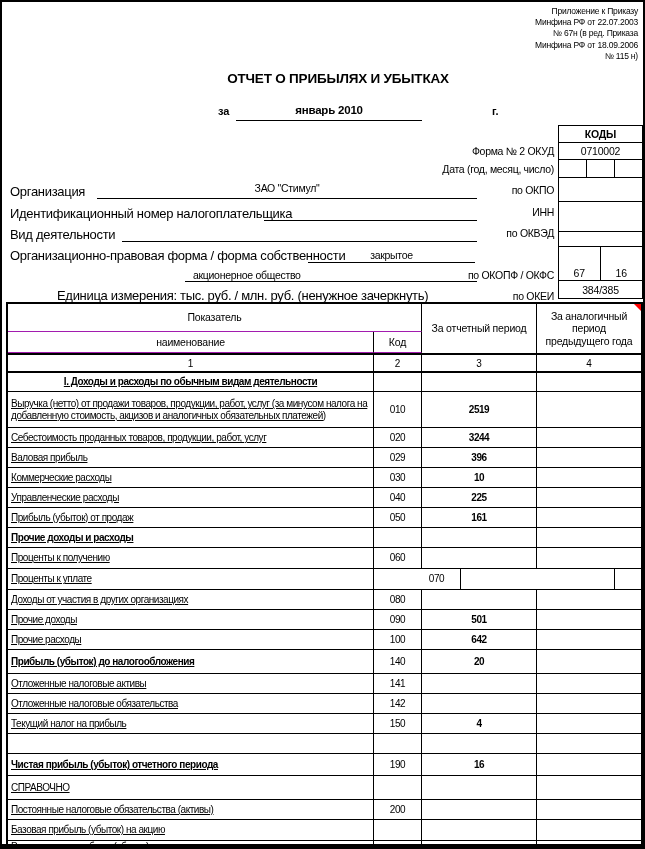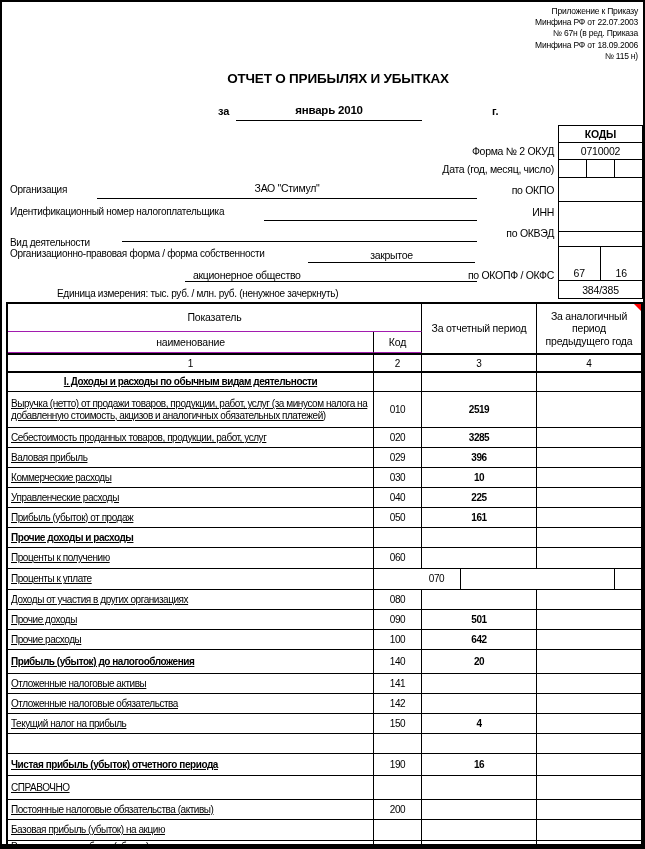--- a/index.html
+++ b/index.html
@@ -14,21 +14,21 @@
   
   .note{top:4px; right:5px; text-align:right; font-size:8.5px; line-height:1.32; letter-spacing:-0.2px;}
   
   .title{top:69px; left:30px; width:612px; text-align:center; font-weight:bold; font-size:13.5px; letter-spacing:-0.2px;}
   
   .period-prefix{top:103px; left:216px; font-size:11px; font-weight:bold;}
   .period-field{top:91px; left:234px; width:186px; height:27px; border-bottom:1px solid #000;
     text-align:center; font-weight:bold; font-size:11.5px; line-height:34px; letter-spacing:-0.2px;}
   .period-suffix{top:103px; left:490px; font-size:11px; font-weight:bold;}
   
-  .flabel{font-size:10px; letter-spacing:-0.3px; white-space:nowrap;}
+  .flabel{font-size:13px; letter-spacing:-0.3px; white-space:nowrap;}
   .rlabel{left:250px; width:302px; text-align:right; font-size:10.5px; letter-spacing:-0.3px; white-space:nowrap;}
   .uline{border-bottom:1px solid #000;}
   .fvalue{font-size:10.5px; letter-spacing:-0.3px; text-align:center;}
   
   .codes-box{left:556px; top:123px; width:85px; box-sizing:border-box; border:1px solid #000; font-size:10.5px;}
   .cb-row{box-sizing:border-box; border-bottom:1px solid #000; display:flex; align-items:center; justify-content:center; letter-spacing:-0.2px;}
   .cb-kody{height:17px; font-weight:bold;}
   .cb-okud{height:17px;}
   .cb-date{height:18px; padding:0;}
   .cb-date .dcell{box-sizing:border-box; height:100%; flex:1; border-right:1px solid #000;}
@@ -93,31 +93,32 @@
   <div class="abs rlabel" style="top:161px;">Дата (год, месяц, число)</div>
 
   <div class="abs flabel" style="top:182px; left:8px;">Организация</div>
   <div class="abs uline fvalue" style="top:170px; left:95px; width:380px; height:26px; line-height:32px;">ЗАО "Стимул"</div>
   <div class="abs rlabel" style="top:182px;">по ОКПО</div>
 
   <div class="abs flabel" style="top:204px; left:8px;">Идентификационный номер налогоплательщика</div>
   <div class="abs uline" style="top:192px; left:262px; width:213px; height:26px;"></div>
   <div class="abs rlabel" style="top:204px;">ИНН</div>
 
-  <div class="abs flabel" style="top:235px; left:8px;">Вид деятельности</div>
+  <div class="abs flabel" style="top:225px; left:8px;">Вид деятельности</div>
   <div class="abs uline" style="top:213px; left:120px; width:355px; height:26px;"></div>
   <div class="abs rlabel" style="top:225px;">по ОКВЭД</div>
 
   <div class="abs flabel" style="top:246px; left:8px;">Организационно-правовая форма / форма собственности</div>
   <div class="abs uline fvalue" style="top:234px; left:306px; width:167px; height:26px; line-height:38px;">закрытое</div>
   <div class="abs uline fvalue" style="top:255px; left:183px; width:292px; height:25px; line-height:36px; text-align:left; padding-left:8px; box-sizing:border-box;">акционерное общество</div>
   <div class="abs rlabel" style="top:267px;">по ОКОПФ / ОКФС</div>
 
   <div class="abs flabel" style="top:286px; left:8px;padding-left:47px;">Единица измерения: тыс. руб. / млн. руб. (ненужное зачеркнуть)</div>
   <div class="abs uline" style="top:276px; left:373px; width:102px; height:25px;"></div>
+  <div class="abs rlabel" style="top:288px;">по ОКЕИ</div>
 
   <div class="abs codes-box">
     <div class="cb-row cb-kody">КОДЫ</div>
     <div class="cb-row cb-okud">0710002</div>
     <div class="cb-row cb-date">
       <div class="dcell"></div>
       <div class="dcell"></div>
       <div class="dcell"></div>
     </div>
     <div class="cb-row cb-okpo"></div>
@@ -156,21 +157,21 @@
         </div>
         <div class="trow" style="height: 36px;">
           <div class="cell-name">Выручка (нетто) от продажи товаров, продукции, работ, услуг (за минусом налога на добавленную стоимость, акцизов и аналогичных обязательных платежей)</div>
           <div class="cell-code">010</div>
           <div class="cell-v">2519</div>
           <div class="cell-v cell-last"></div>
         </div>
         <div class="trow" style="height: 20px;">
           <div class="cell-name">Себестоимость проданных товаров, продукции, работ, услуг</div>
           <div class="cell-code">020</div>
-          <div class="cell-v">3285</div>
+          <div class="cell-v">3244</div>
           <div class="cell-v cell-last"></div>
         </div>
         <div class="trow" style="height: 20px;">
           <div class="cell-name">Валовая прибыль</div>
           <div class="cell-code">029</div>
           <div class="cell-v">396</div>
           <div class="cell-v cell-last"></div>
         </div>
         <div class="trow" style="height: 20px;">
           <div class="cell-name">Коммерческие расходы</div>

